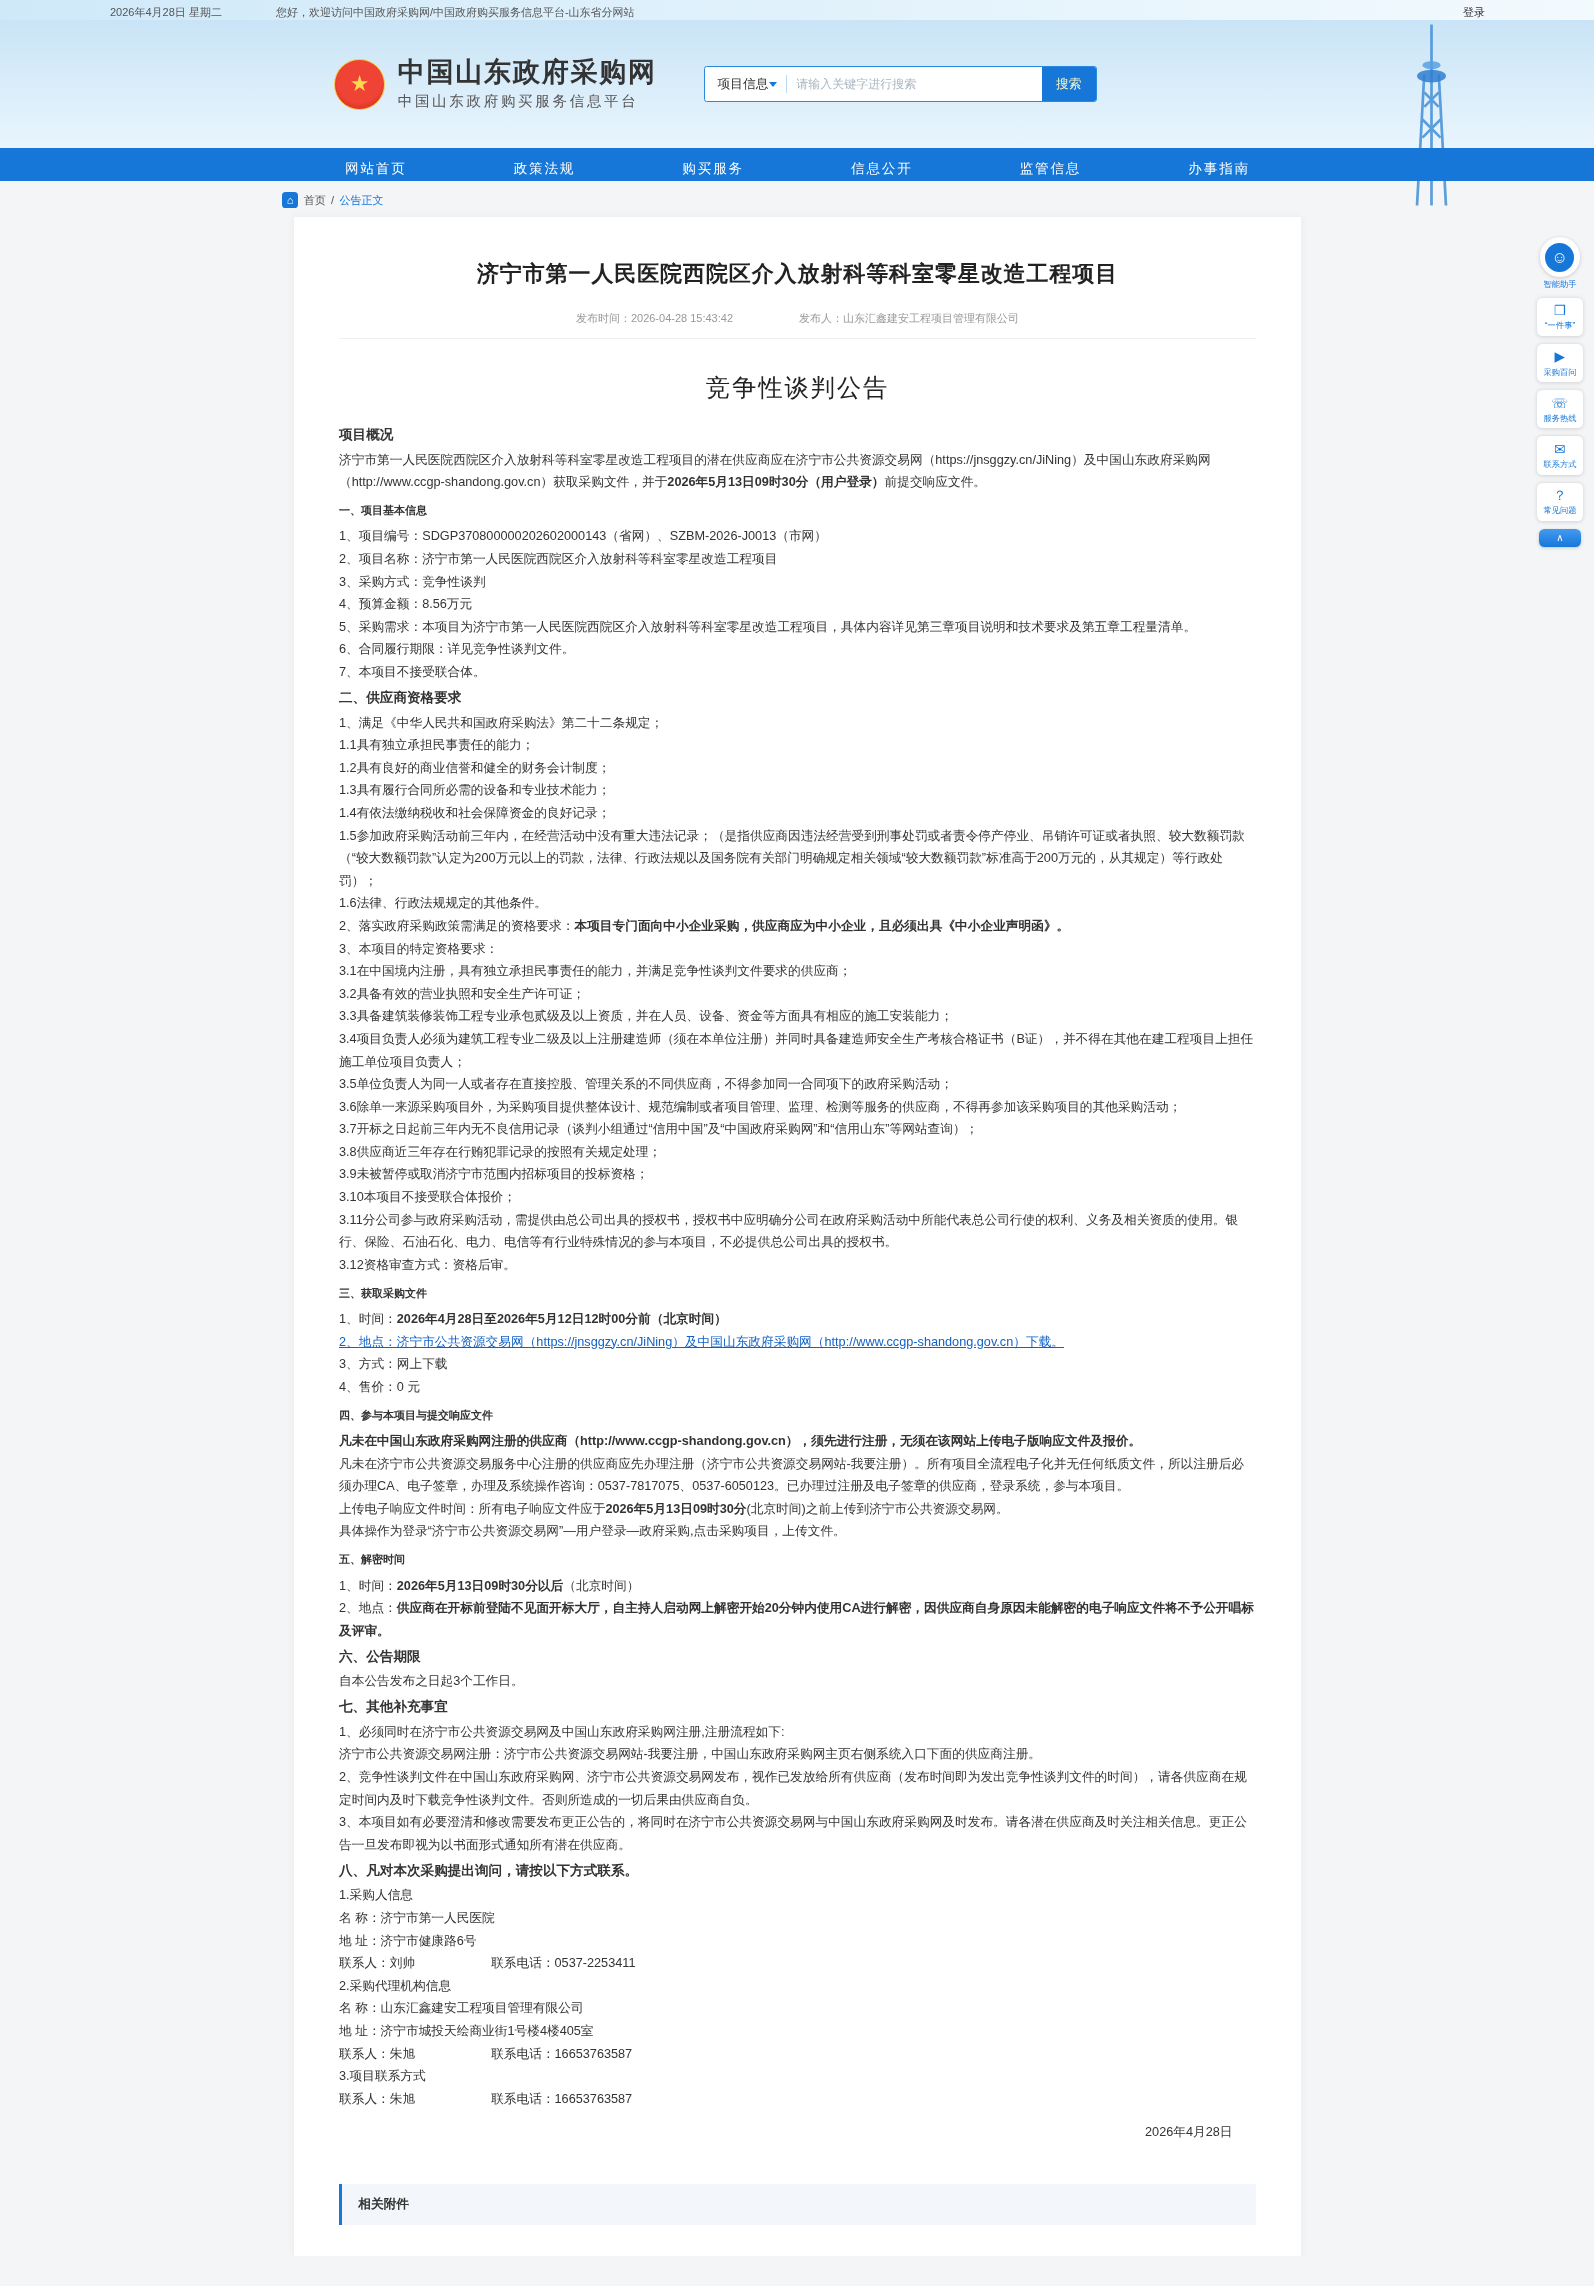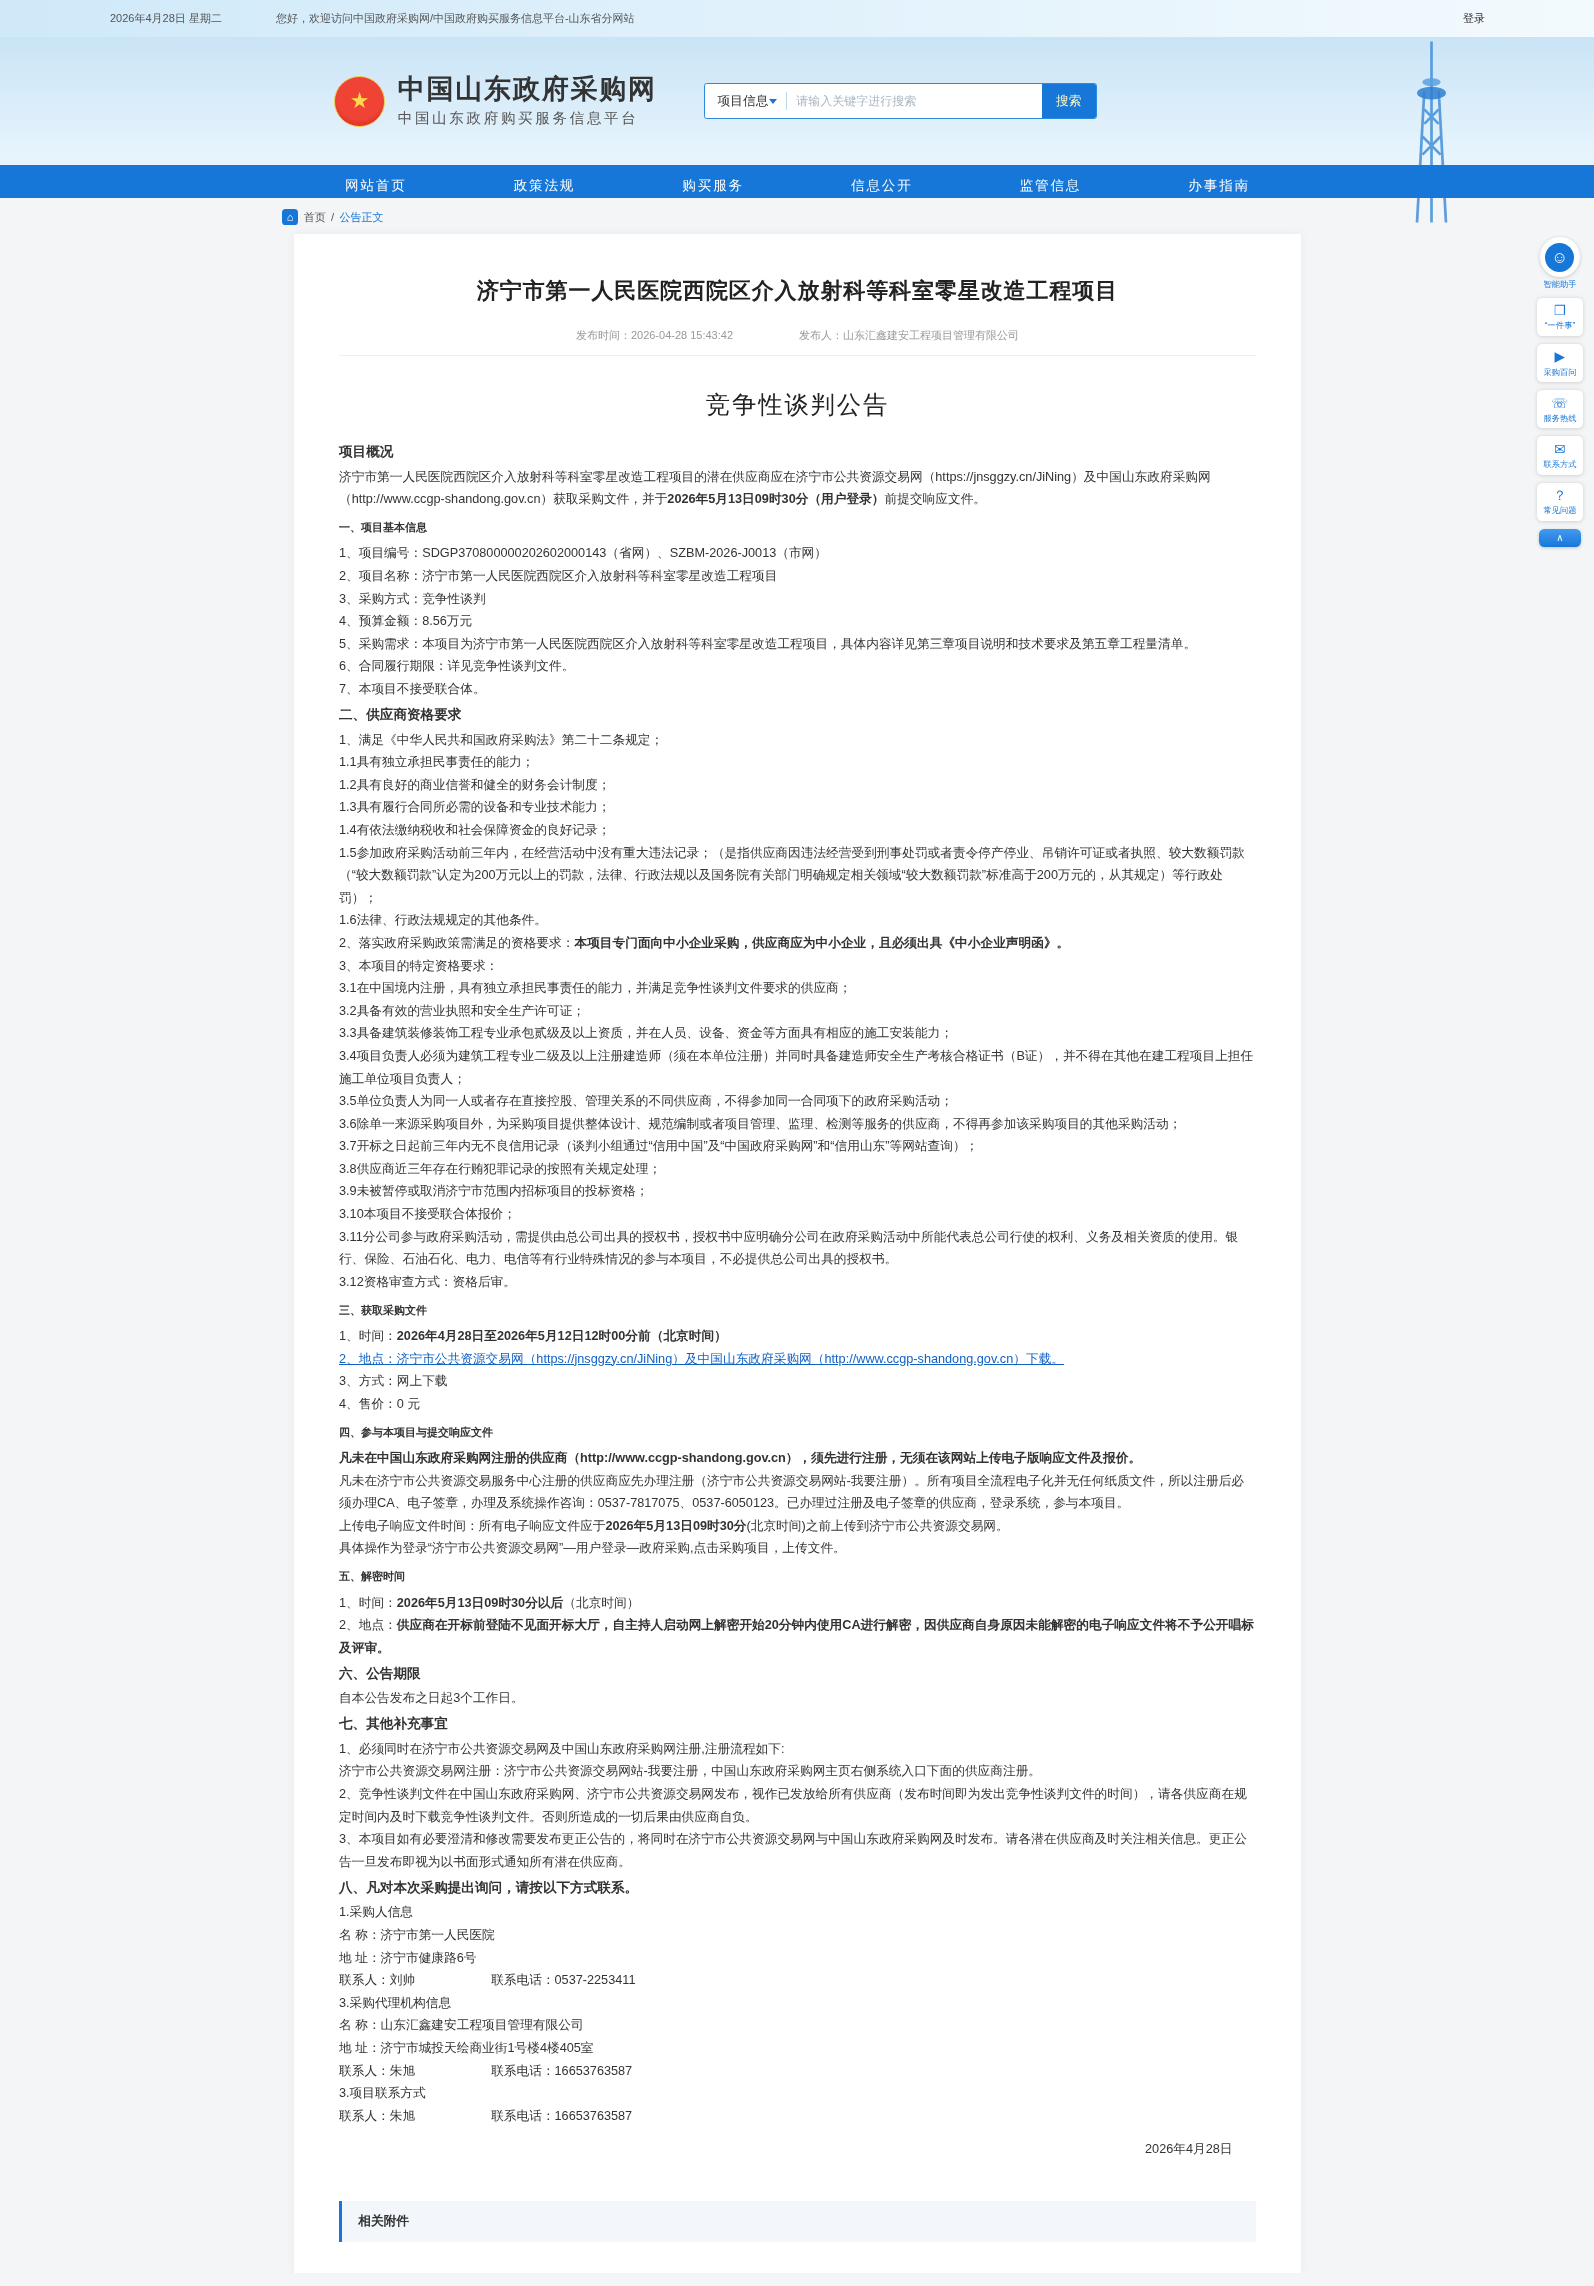--- a/index.html
+++ b/index.html
@@ -1,18 +1,18 @@
 <!DOCTYPE html>
 <html style="font-size:14.5px"><head>
 <meta charset="utf-8">
 <style>
   html,body{margin:0;padding:0}
   body{width:1595px;background:#f4f5f7;font-family:"Liberation Sans","DejaVu Sans",sans-serif;color:#333;position:relative}
   
-  .topbar{height:37px;background:linear-gradient(90deg,#cfe9f9,#f3fafe);font-size:11px;color:#555;display:flex;align-items:center}
+  .topbar{height:20px;background:linear-gradient(90deg,#cfe9f9,#f3fafe);font-size:11px;color:#555;display:flex;align-items:flex-end}
   .topbar-inner{width:1375px;margin:0 auto;display:flex;align-items:center}
   .topbar-welcome{margin-left:54px}
   .topbar-login{margin-left:auto;color:#333;cursor:pointer}
   
   .header{height:128px;background:linear-gradient(180deg,#c9e4f6,#e9f5fd);position:relative;z-index:2}
   .header-inner{width:1031px;margin:0 auto;height:100%;display:flex;align-items:center;position:relative}
   .emblem{width:49px;height:49px;border-radius:50%;background:radial-gradient(circle at 50% 42%,#ef4335 58%,#c6221a);border:1.8px solid #f5c843;display:flex;align-items:center;justify-content:center;color:#ffd84d;font-size:22px;flex:0 0 auto;margin-left:52px}
   .site-titles{margin-left:12.7px}
   .site-title{font-size:27px;font-weight:bold;color:#333;letter-spacing:1.8px;line-height:31px}
   .site-subtitle{font-size:14.5px;color:#555;letter-spacing:2.7px;margin-top:3.6px}
@@ -172,21 +172,21 @@
       <div class="para bold"><span>七、其他补充事宜</span></div>
       <div class="para normal"><span>1、必须同时在济宁市公共资源交易网及中国山东政府采购网注册,注册流程如下:</span></div>
       <div class="para normal"><span>济宁市公共资源交易网注册：济宁市公共资源交易网站-我要注册，中国山东政府采购网主页右侧系统入口下面的供应商注册。</span></div>
       <div class="para normal"><span>2、竞争性谈判文件在中国山东政府采购网、济宁市公共资源交易网发布，视作已发放给所有供应商（发布时间即为发出竞争性谈判文件的时间），请各供应商在规定时间内及时下载竞争性谈判文件。否则所造成的一切后果由供应商自负。</span></div>
       <div class="para normal"><span>3、本项目如有必要澄清和修改需要发布更正公告的，将同时在济宁市公共资源交易网与中国山东政府采购网及时发布。请各潜在供应商及时关注相关信息。更正公告一旦发布即视为以书面形式通知所有潜在供应商。</span></div>
       <div class="para bold"><span>八、凡对本次采购提出询问，请按以下方式联系。</span></div>
       <div class="para normal"><span>1.采购人信息</span></div>
       <div class="para normal"><span>名 称：济宁市第一人民医院</span></div>
       <div class="para normal"><span>地 址：济宁市健康路6号</span></div>
       <div class="para normal"><span>联系人：刘帅</span><span class="gap">联系电话：0537-2253411</span></div>
-      <div class="para normal"><span>3.采购代理机构信息</span></div>
+      <div class="para normal"><span>2.采购代理机构信息</span></div>
       <div class="para normal"><span>名 称：山东汇鑫建安工程项目管理有限公司</span></div>
       <div class="para normal"><span>地 址：济宁市城投天绘商业街1号楼4楼405室</span></div>
       <div class="para normal"><span>联系人：朱旭</span><span class="gap">联系电话：16653763587</span></div>
       <div class="para normal"><span>3.项目联系方式</span></div>
       <div class="para normal"><span>联系人：朱旭</span><span class="gap">联系电话：16653763587</span></div>
     </div>
   <div class="para right">2026年4月28日</div>
   <div class="attach">相关附件</div>
 </div>
 

